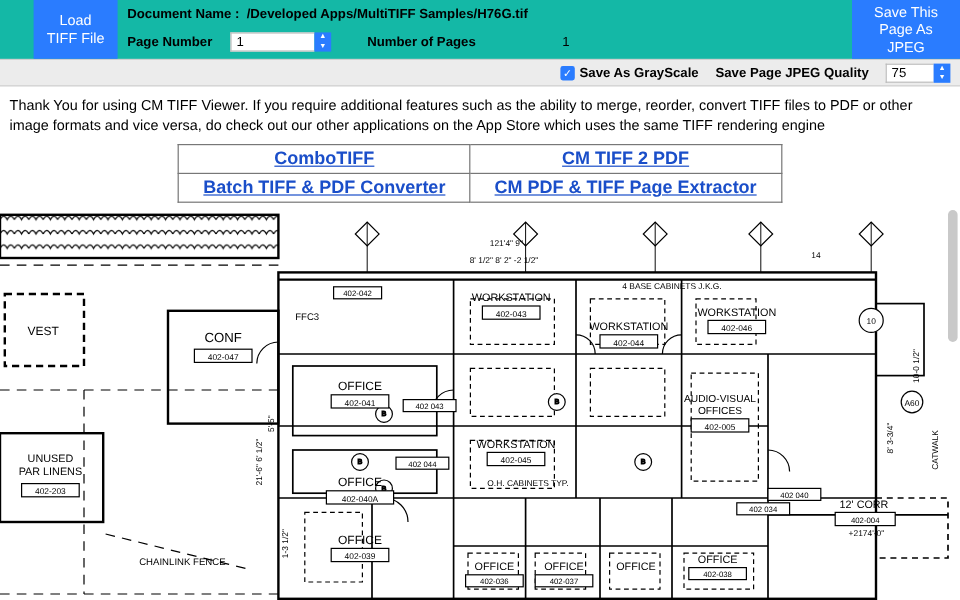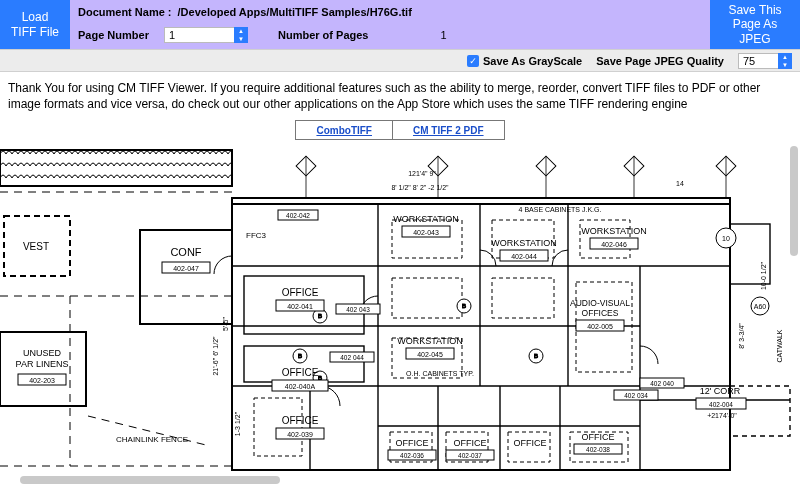--- a/index.html
+++ b/index.html
@@ -1,17 +1,17 @@
 <!DOCTYPE html>
 <html><head>
 <meta charset="utf-8">
 <style>
   * { box-sizing: border-box; margin: 0; padding: 0; }
   html, body { width: 800px; height: 500px; font-family: -apple-system, "Helvetica Neue", Arial, sans-serif; font-size: 11px; color: #000; background: #fff; overflow: hidden; }
-  .toolbar { display: flex; background: #c4b5fd; border-bottom: 1px solid #d0d0d0; height: 50px; }
+  .toolbar { display: flex; background: #14b8a6; border-bottom: 1px solid #d0d0d0; height: 50px; padding-left: 28px; }
   .btn-load, .btn-save { background: #2a7cff; color: #fff; display: flex; align-items: center; justify-content: center; text-align: center; font-size: 12px; line-height: 1.2; padding: 4px 8px; cursor: pointer; }
   .btn-load { width: 70px; }
   .btn-save { width: 90px; }
   .tb-mid { flex: 1; display: flex; flex-direction: column; justify-content: space-around; padding: 2px 8px; }
   .tb-row { display: flex; align-items: center; gap: 6px; }
   .lbl { font-weight: 700; }
   .slider { flex: 1; height: 14px; position: relative; }
   .slider-track { position: absolute; left: 0; right: 0; top: 6px; height: 3px; background: #c8c8c8; border-radius: 2px; }
   .slider-thumb { position: absolute; top: 0; width: 12px; height: 12px; background: #fff; border: 1px solid #aaa; border-radius: 50%; box-shadow: 0 1px 1px rgba(0,0,0,.2); }
   .page-num { display: inline-flex; align-items: center; }
@@ -19,21 +19,21 @@
   .stepper { width: 14px; height: 16px; background: #2a7cff; display: flex; flex-direction: column; }
   .stepper div { flex:1; display:flex; align-items:center; justify-content:center; color:#fff; font-size:6px; line-height:1; }
   .opts { display: flex; align-items: center; justify-content: flex-end; gap: 14px; background: #ececec; padding: 4px 8px; border-bottom: 1px solid #d0d0d0; height: 22px; }
   .chk { display: inline-flex; align-items: center; gap: 4px; }
   .chk-box { width: 12px; height: 12px; background: #2a7cff; border-radius: 2px; color: #fff; font-size: 9px; display:flex; align-items:center; justify-content:center; }
   .qsel { display:inline-flex; align-items:center;justify-content:flex-end; }
   .qsel input { width: 40px; height:16px; border:1px solid #bbb; border-right:none; font-size:11px; padding:0 4px;}
   .promo { padding: 8px 8px 4px; font-size: 12px; line-height: 1.35; }
   .link-table { margin: 4px auto 6px; border-collapse: collapse; }
   .link-table td { border: 1px solid #777; padding: 3px 20px; text-align: center; }
-  .link-table a { color: #1a4ec9; font-weight: 600; text-decoration: underline; font-size: 10px; }
+  .link-table a { color: #1a4ec9; font-weight: 600; text-decoration: underline; font-size: 15px; }
   .viewer { position: relative; width: 800px; height: 340px; overflow: hidden; background:#fff; }
   .plan { position:absolute; inset:0; }
   .plan svg { width: 800px; height: 340px; }
   .scroll-h { position:absolute; left:20px; right:10px; bottom:2px; height:8px; background:transparent; }
   .scroll-h .thumb { position:absolute; left:0; width:260px; height:8px; background:#c9c9c9; border-radius:4px; }
   .scroll-v { position:absolute; right:2px; top:0; bottom:12px; width:8px; }
   .scroll-v .thumb { position:absolute; top:0; width:8px; height:110px; background:#c9c9c9; border-radius:4px; }
   text { font-family: Arial, sans-serif; }
 </style>
 </head>
@@ -79,20 +79,24 @@
   </span>
 </div>
 
 <div class="promo">Thank You for using CM TIFF Viewer. If you require additional features such as the ability to merge, reorder, convert TIFF files to PDF or other image formats and vice versa, do check out our other applications on the App Store which uses the same TIFF rendering engine</div>
 <table class="link-table">
   <tbody>
       <tr>
     <td><a>ComboTIFF</a></td>
     <td><a>CM TIFF 2 PDF</a></td>
   </tr>
+  <tr>
+    <td><a>Batch TIFF &amp; PDF Converter</a></td>
+    <td><a>CM PDF &amp; TIFF Page Extractor</a></td>
+  </tr>
 </tbody>
   </table>
 
 <div class="viewer">
   <div class="plan">
     <svg viewBox="0 0 800 340">
       <defs>
         <pattern id="bush" width="12" height="12" patternUnits="userSpaceOnUse">
           <path d="M0 8 Q3 2 6 8 Q9 2 12 8" fill="none" stroke="#000" stroke-width="1"></path>
         </pattern>

